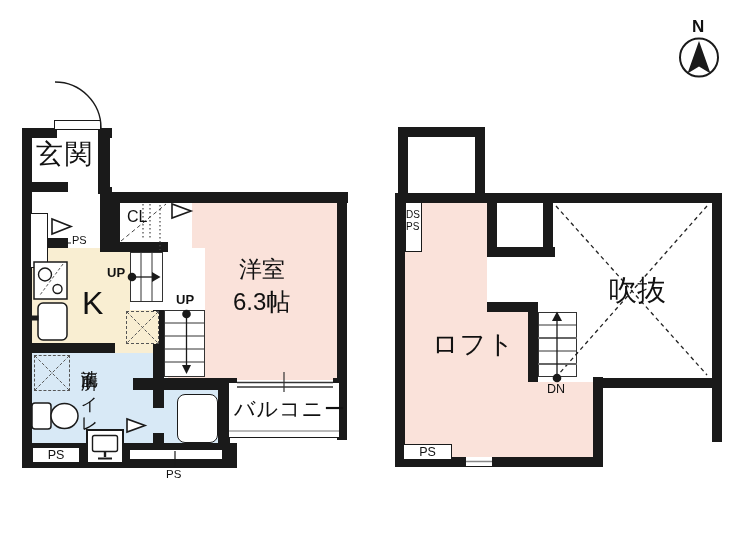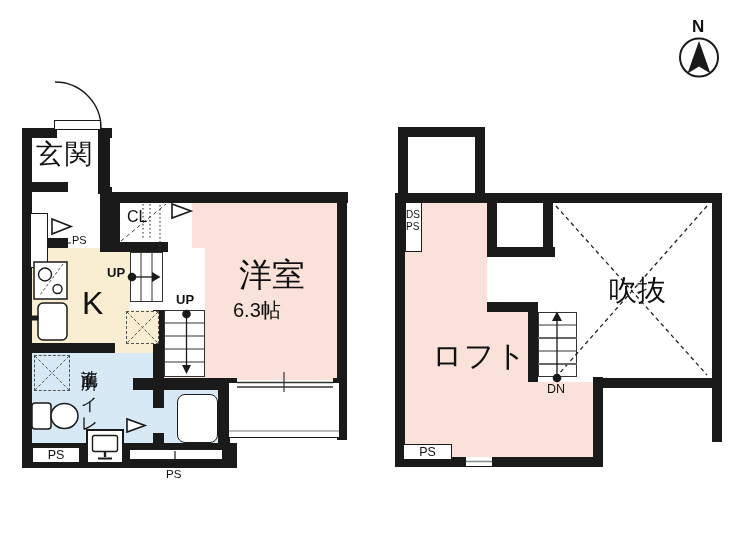--- a/index.html
+++ b/index.html
@@ -192,27 +192,28 @@
       <path d="M699,41 L687.5,73.5 L699,66.5 L710.5,73.5 Z" fill="#1a1a1a"></path>
     </g>
   </svg>
 
   <div class="lbl" style="left:36px;top:141px;font-size:27px;letter-spacing:2px;">玄関</div>
   <div class="lbl" style="left:127px;top:209px;font-size:16px;">CL</div>
   <div class="lbl" style="left:82px;top:287px;font-size:32px;">K</div>
   <div class="lbl b" style="left:107px;top:266px;font-size:13px;">UP</div>
   <div class="lbl b" style="left:176px;top:293px;font-size:13px;">UP</div>
   <div class="lbl" style="left:72px;top:235px;font-size:11px;">PS</div>
-  <div class="lbl" style="left:239px;top:258px;font-size:33px;">洋室</div>
-  <div class="lbl" style="left:233px;top:300px;font-size:20px;">6.3帖</div>
+  <div class="lbl" style="left:239px;top:258px;font-size:23px;">洋室</div>
+  <div class="lbl" style="left:233px;top:290px;font-size:24px;">6.3帖</div>
   <div class="lbl vtext" style="left:80px;top:357px;font-size:17px;height:66px;">
     <span>洗面所</span><span>トイレ</span>
   </div>
+  <div class="lbl" style="left:234px;top:398px;font-size:21px;letter-spacing:1px;">バルコニー</div>
   <div class="lbl" style="left:166px;top:469px;font-size:11.5px;">PS</div>
 
   <div class="lbl" style="left:406px;top:210px;font-size:10px;">DS</div>
   <div class="lbl" style="left:406px;top:222px;font-size:10px;">PS</div>
-  <div class="lbl" style="left:432px;top:341px;font-size:30px;letter-spacing:1px;">ロフト</div>
+  <div class="lbl" style="left:432px;top:331px;font-size:26px;letter-spacing:1px;">ロフト</div>
   <div class="lbl" style="left:608px;top:276px;font-size:29px;text-align:center;">吹抜</div>
   <div class="lbl" style="left:547px;top:383px;font-size:12.5px;">DN</div>
   <div class="lbl b" style="left:692px;top:18px;font-size:17px;">N</div>
 
 </div>
 
 </body></html>

